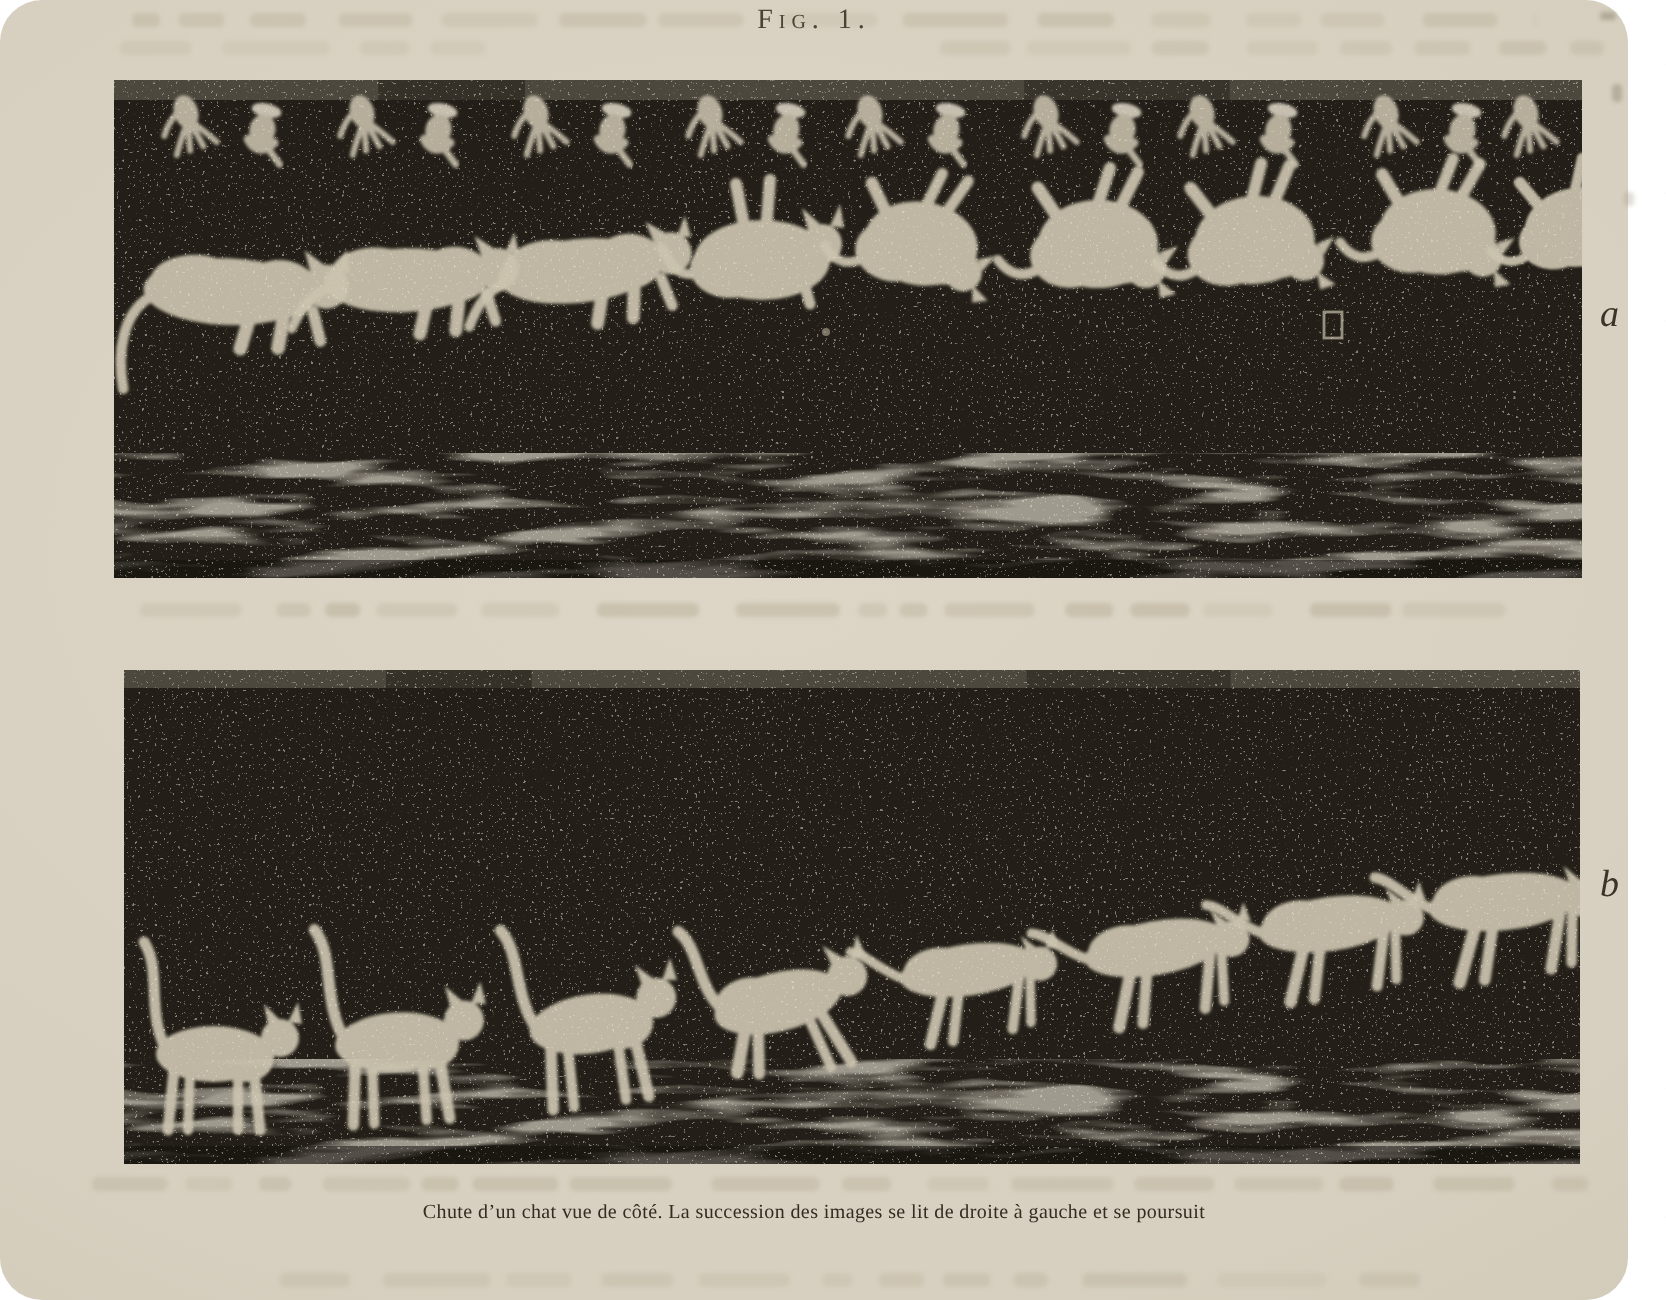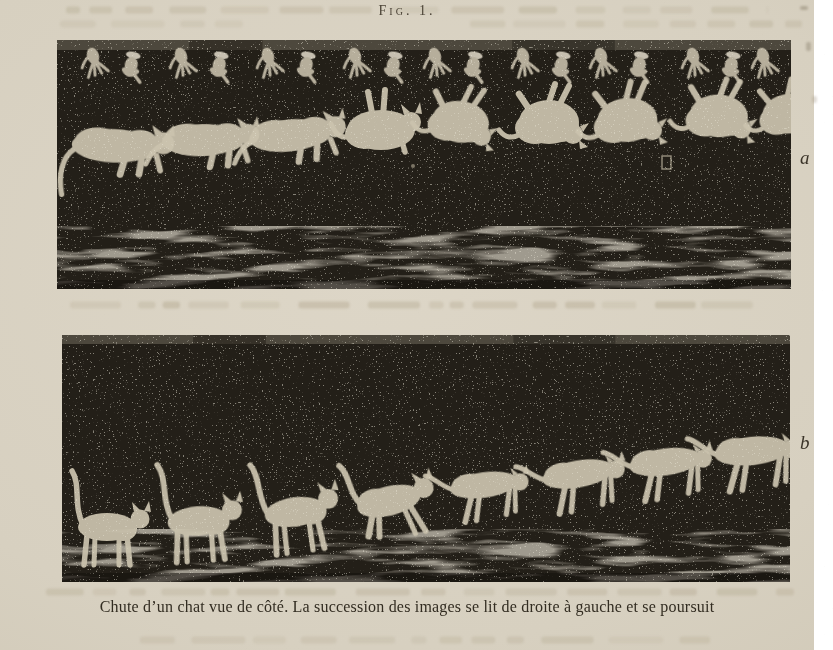--- a/index.html
+++ b/index.html
@@ -1,39 +1,40 @@
 <!DOCTYPE html>
 <html lang="fr"><head>
 <meta charset="utf-8">
 <style>
   html,body{margin:0;padding:0;}
   body{width:833px;height:650px;overflow:hidden;}
   .page{
     position:relative;width:814px;height:650px;
     background:radial-gradient(120% 105% at 46% 42%, #ddd6c7 0%, #d7d0c0 55%, #ccc4b1 100%);
     font-family:"Liberation Serif", serif;
+    border-radius:21px;
   }
   .figtitle{
     position:absolute;top:3px;left:0;right:0;text-align:center;
     font-size:14px;letter-spacing:3px;color:#4b4336;font-variant:small-caps;
   }
   .smudges{position:absolute;left:0;top:0;pointer-events:none;filter:blur(1.1px);}
   .strip{position:absolute;background:#221e17;}
   .strip svg{display:block;width:100%;height:100%;}
   .strip-a{left:57px;top:40px;width:734px;height:249px;}
   .strip-b{left:62px;top:335px;width:728px;height:247px;}
   .series-label{
     position:absolute;font-style:italic;font-size:19px;color:#3b3429;
     font-family:"Liberation Serif", serif;
   }
   .label-a{left:800px;top:147px;}
   .label-b{left:800px;top:432px;}
   .caption{
     position:absolute;left:0;right:0;top:596px;text-align:center;
-    color:#322c21;font-size:16px;line-height:22px;letter-spacing:0.2px;
+    color:#322c21;font-size:10px;line-height:22px;letter-spacing:0.2px;
   }
   .caption .it{font-style:italic;}
   .defs-holder{position:absolute;width:0;height:0;overflow:hidden;}
 </style>
 </head>
 <body>
 
 <div class="page">
 
   <svg class="defs-holder" aria-hidden="true">

